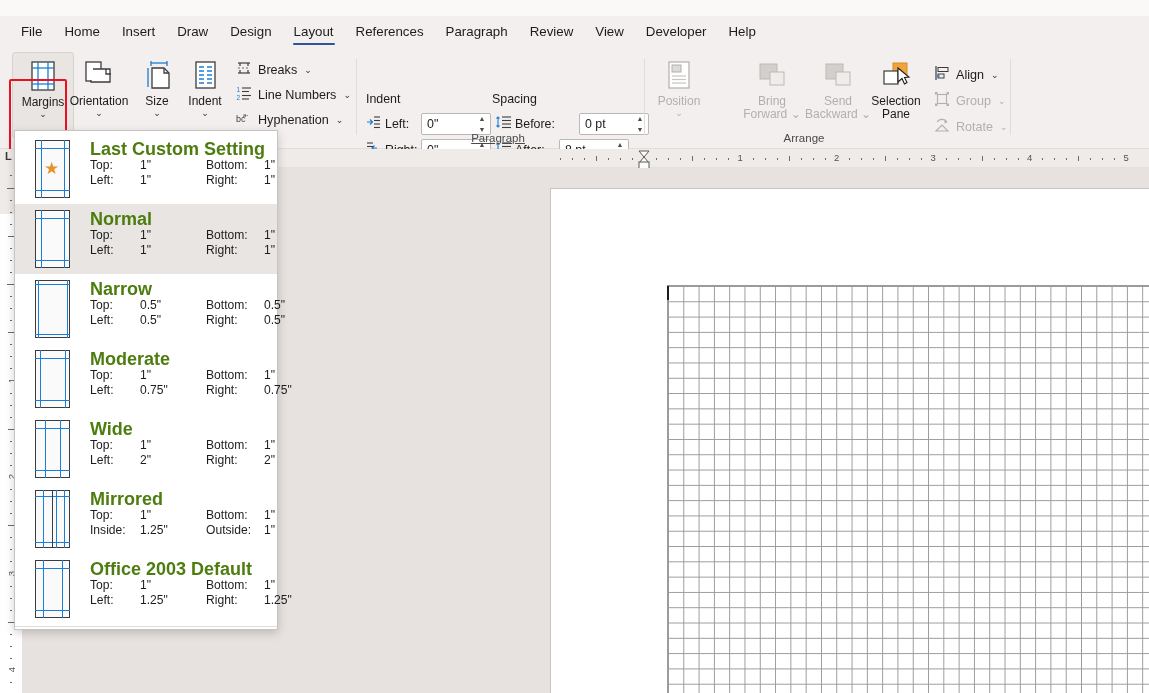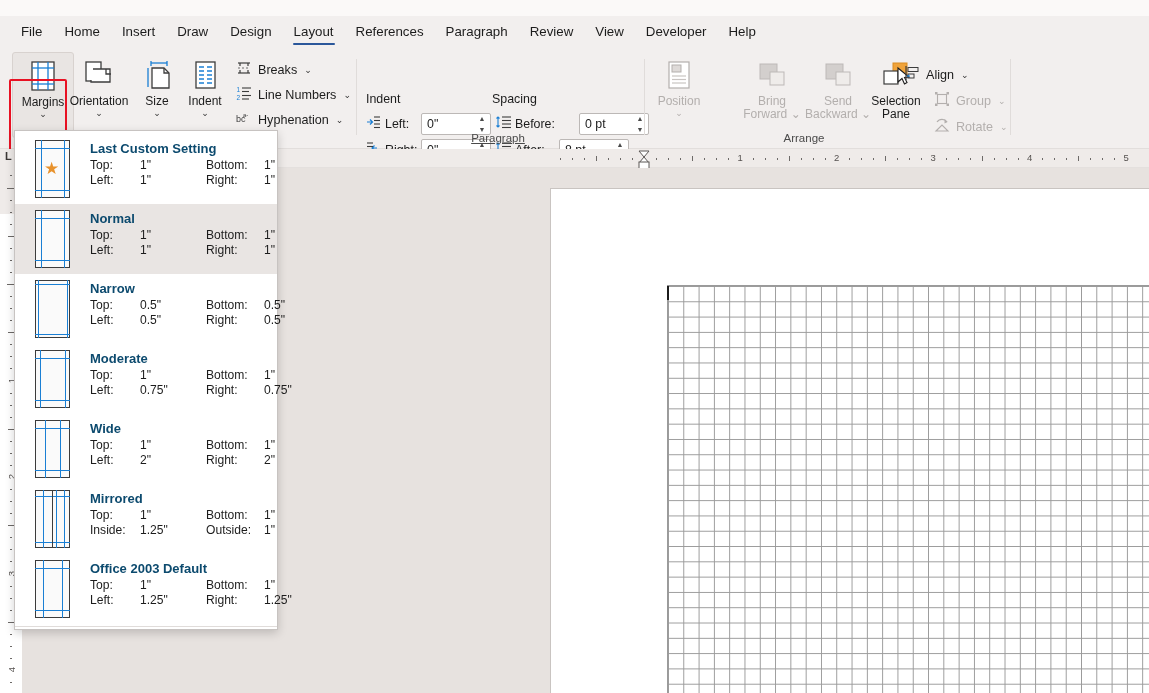--- a/index.html
+++ b/index.html
@@ -172,21 +172,21 @@
     width: 51px; height: 58px; flex: 0 0 51px;
     margin-right: 12px; position: relative;
   }
   .mprev .sheet {
     position: absolute; left: 8px; top: 0; width: 35px; height: 58px;
     background: #fafafa; border: 1.4px solid #3c3c3c;
   }
   .mline { position: absolute; background: #1a7fd4; }
   .mtext { flex: 1; position: relative; padding-top: 1px; }
   .mtitle {
-    font-size: 13px; font-weight: bold; color: #0c4a6e;
+    font-size: 18px; font-weight: bold; color: #4d7c0f;
     line-height: 16px; margin-bottom: 1px;
   }
   .mrow { position: relative; height: 15px; font-size: 12.1px; color: #1c1c1c; }
   .mrow .k1 { position: absolute; left: 0; }
   .mrow .v1 { position: absolute; left: 50px; }
   .mrow .k2 { position: absolute; left: 116px; }
   .mrow .v2 { position: absolute; left: 174px; }
   .mdiv { height: 1px; background: #e0dcda; margin: 2px 0; }
   .custom-item {
     height: 30px; display: flex; align-items: center;
@@ -487,21 +487,21 @@
           <rect x="3" y="10" width="14" height="13" fill="#fff" stroke="#3c3c3c" stroke-width="1.2"></rect>
           <path d="M17 7 L17 21 L21 17.5 L23.5 23 L26 21.5 L23.5 16.5 L28 16 Z" fill="#fff" stroke="#1c1c1c" stroke-width="1.1"></path>
         </svg>
       </span>
       <span class="lbl">
         <span>Selection</span><br>
         <span>Pane</span>
       </span>
     </div>
 
-    <div class="smbtn" style="left:900px; top:14px;">
+    <div class="smbtn" style="left:930px; top:14px;">
       <span>
         <svg width="16" height="16" viewBox="0 0 16 16">
           <line x1="2" y1="1" x2="2" y2="15" stroke="#3c3c3c" stroke-width="1.2"></line>
           <rect x="4" y="2.5" width="10" height="4" fill="none" stroke="#3c3c3c" stroke-width="1"></rect>
           <rect x="4" y="9" width="6" height="4" fill="none" stroke="#3c3c3c" stroke-width="1"></rect>
           <path d="M6 11 L3.5 11 M4.5 10 L3.5 11 L4.5 12" fill="none" stroke="#1a7fd4" stroke-width="1"></path>
         </svg>
       </span>
       <span class="slbl">Align</span>
       <span class="schev">⌄</span>

